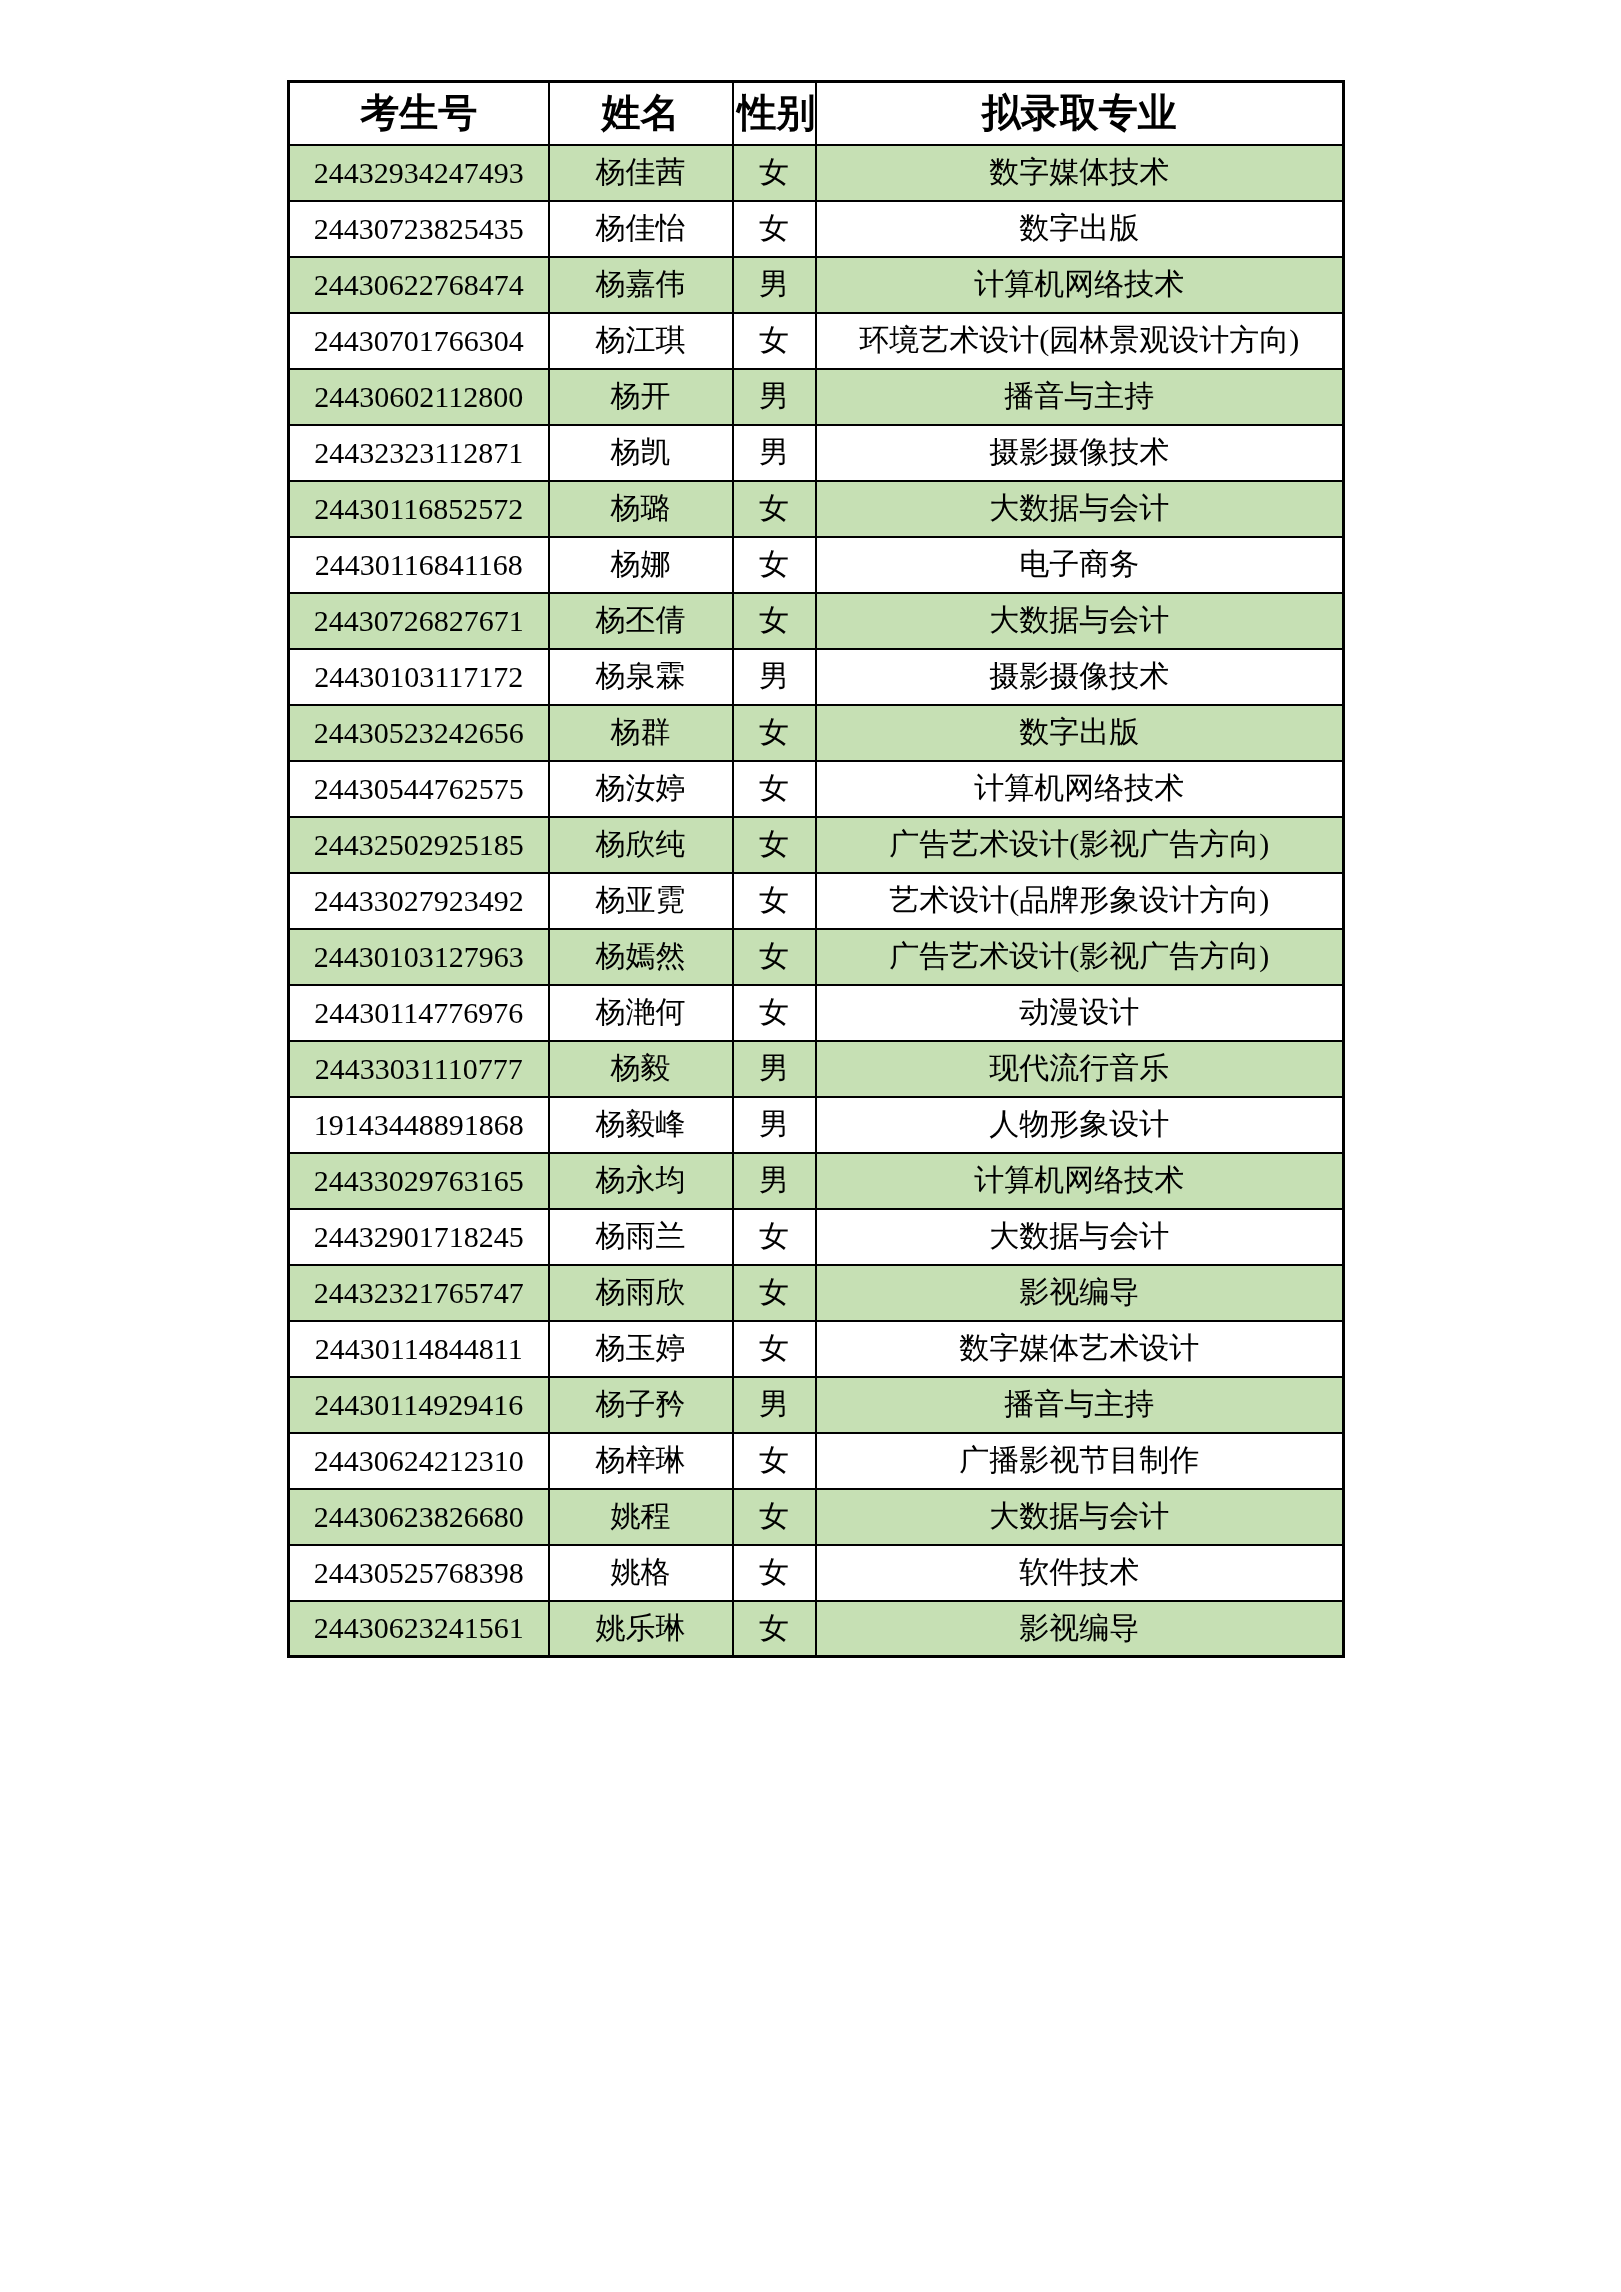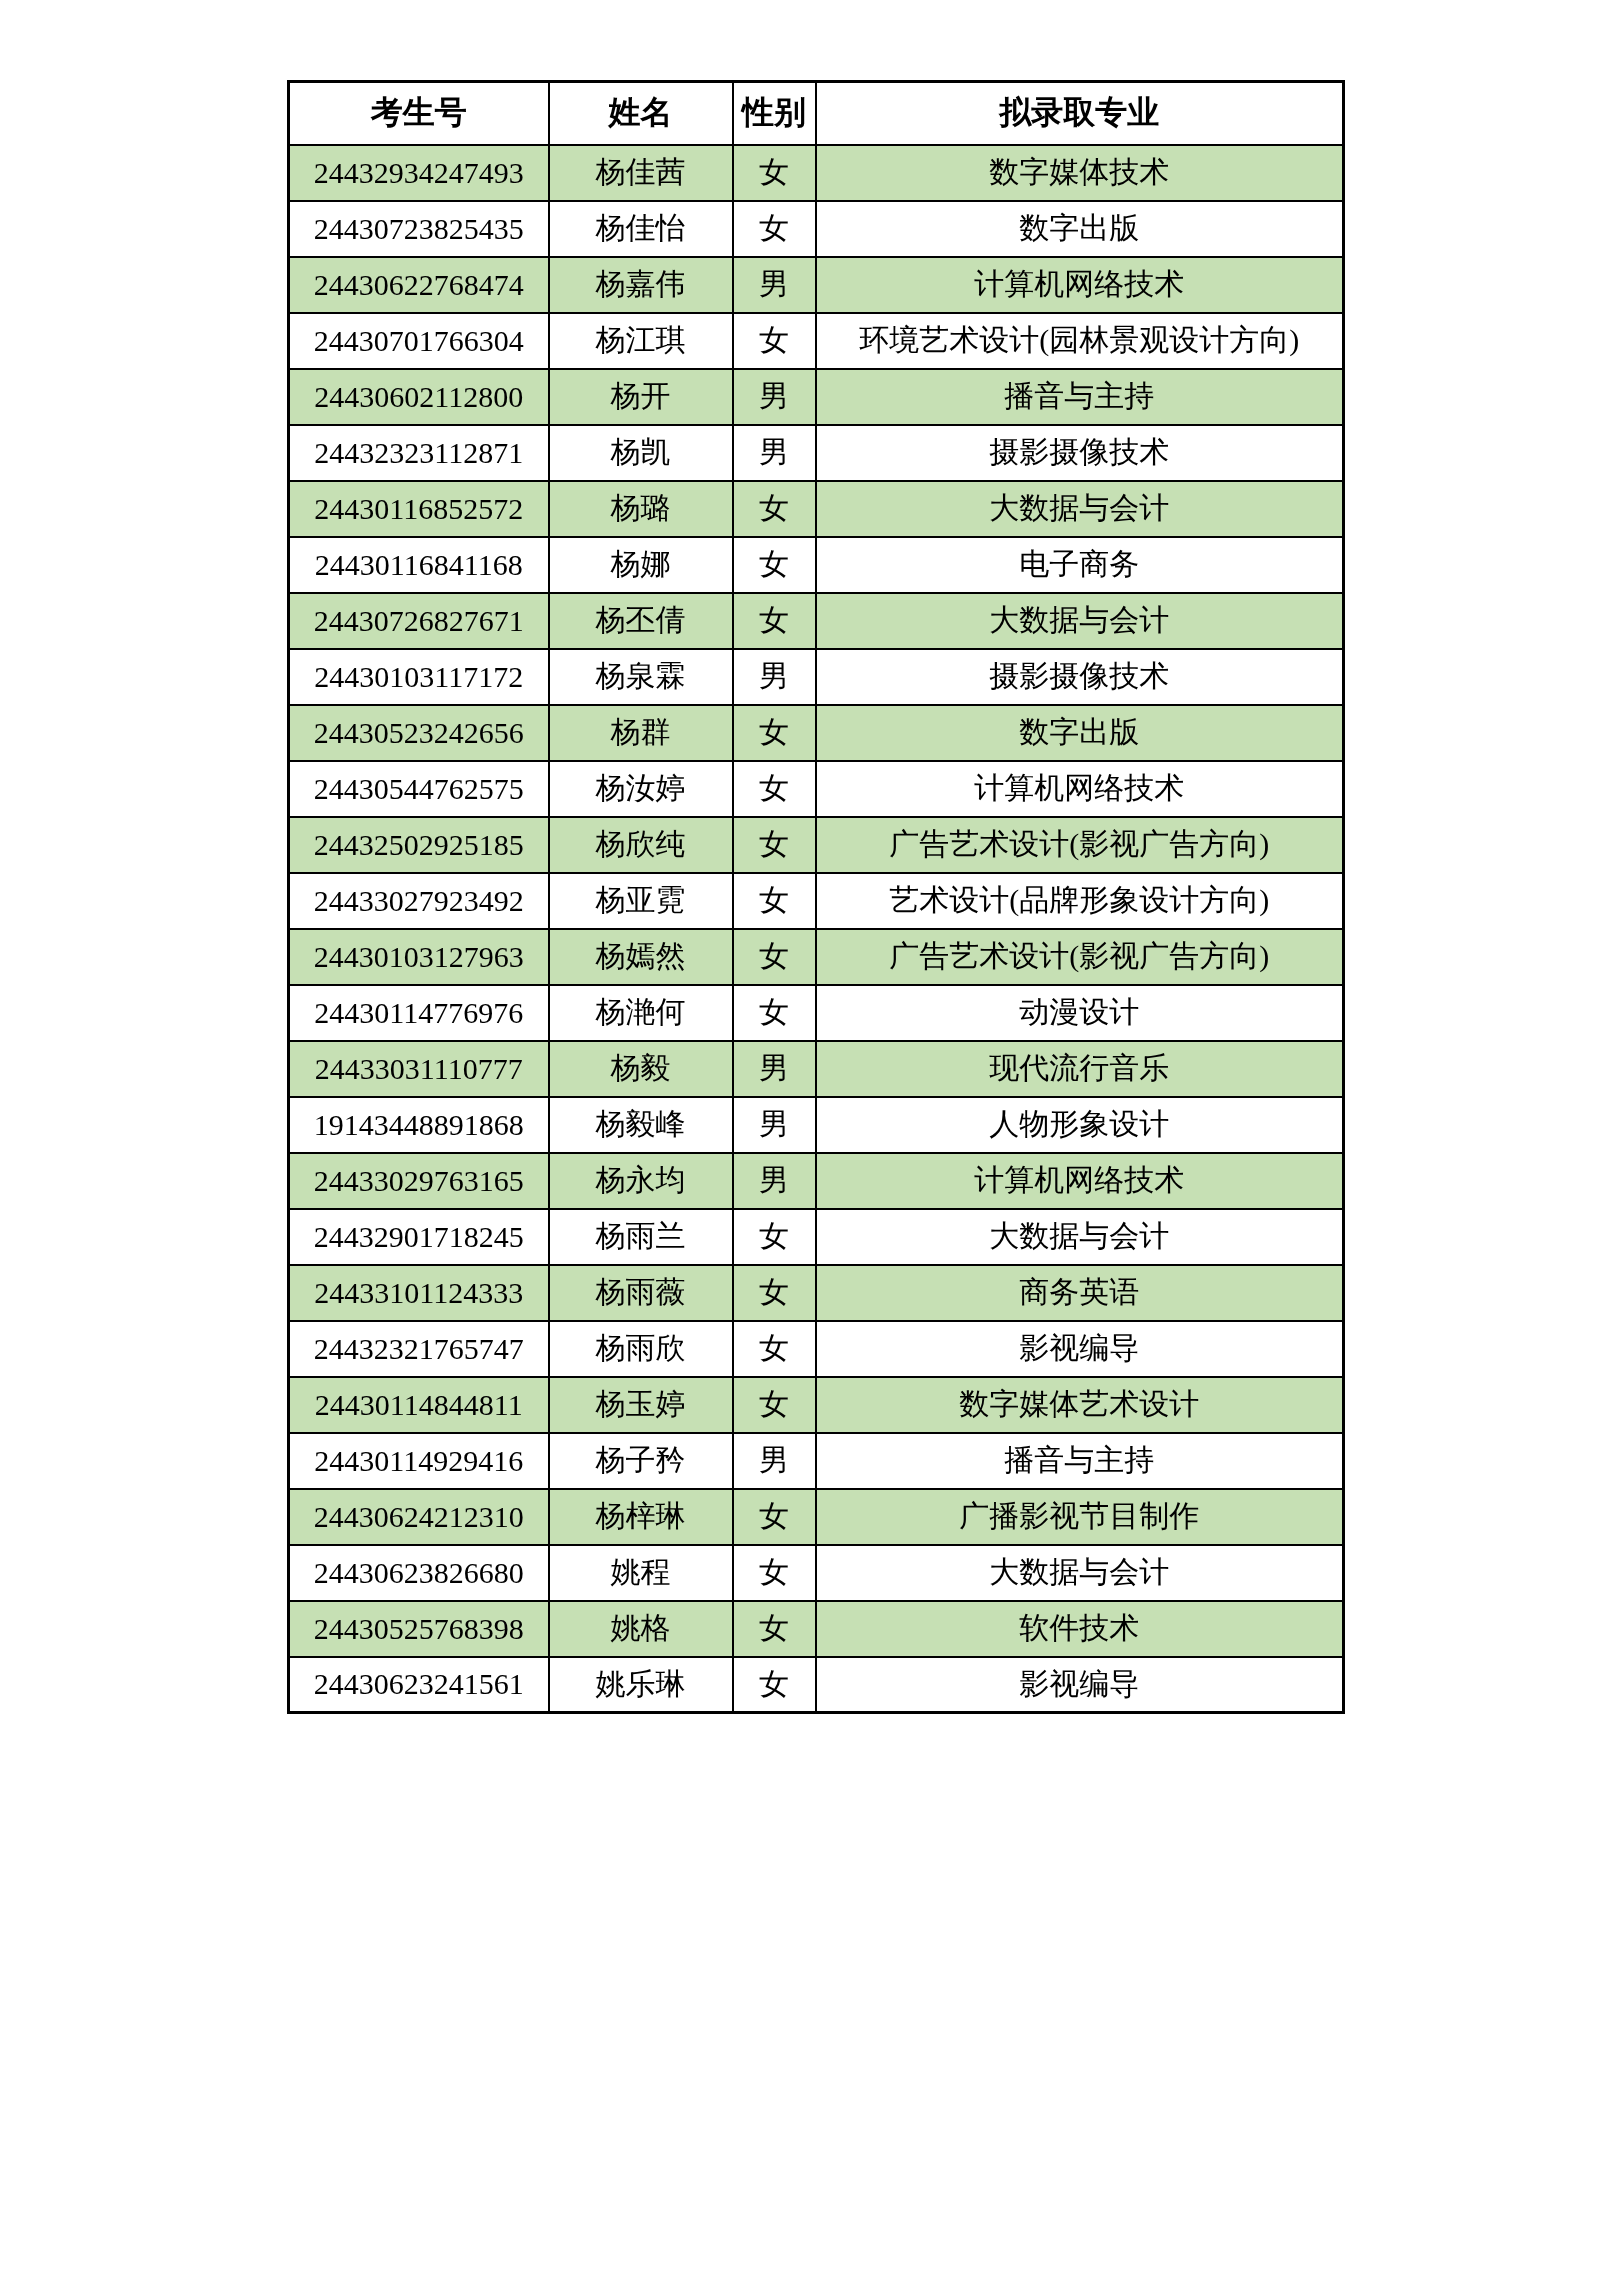--- a/index.html
+++ b/index.html
@@ -30,21 +30,21 @@
     text-align: center;
     vertical-align: middle;
     padding: 0 3.9px;
     overflow: hidden;
     white-space: nowrap;
   }
   table.admission thead tr {
     height: 63px;
   }
   table.admission thead th {
-    font-size: 32px;
+    font-size: 39px;
     font-weight: bold;
     background: #ffffff;
   }
   table.admission tbody tr {
     height: 56px;
   }
   table.admission tbody td {
     font-size: 30px;
     font-weight: normal;
     background: #ffffff;
@@ -188,26 +188,20 @@
           <td>男</td>
           <td>计算机网络技术</td>
         </tr>
         <tr>
           <td>24432901718245</td>
           <td>杨雨兰</td>
           <td>女</td>
           <td>大数据与会计</td>
         </tr>
         <tr>
-          <td>24433101124333</td>
-          <td>杨雨薇</td>
-          <td>女</td>
-          <td>商务英语</td>
-        </tr>
-        <tr>
           <td>24432321765747</td>
           <td>杨雨欣</td>
           <td>女</td>
           <td>影视编导</td>
         </tr>
         <tr>
           <td>24430114844811</td>
           <td>杨玉婷</td>
           <td>女</td>
           <td>数字媒体艺术设计</td>

